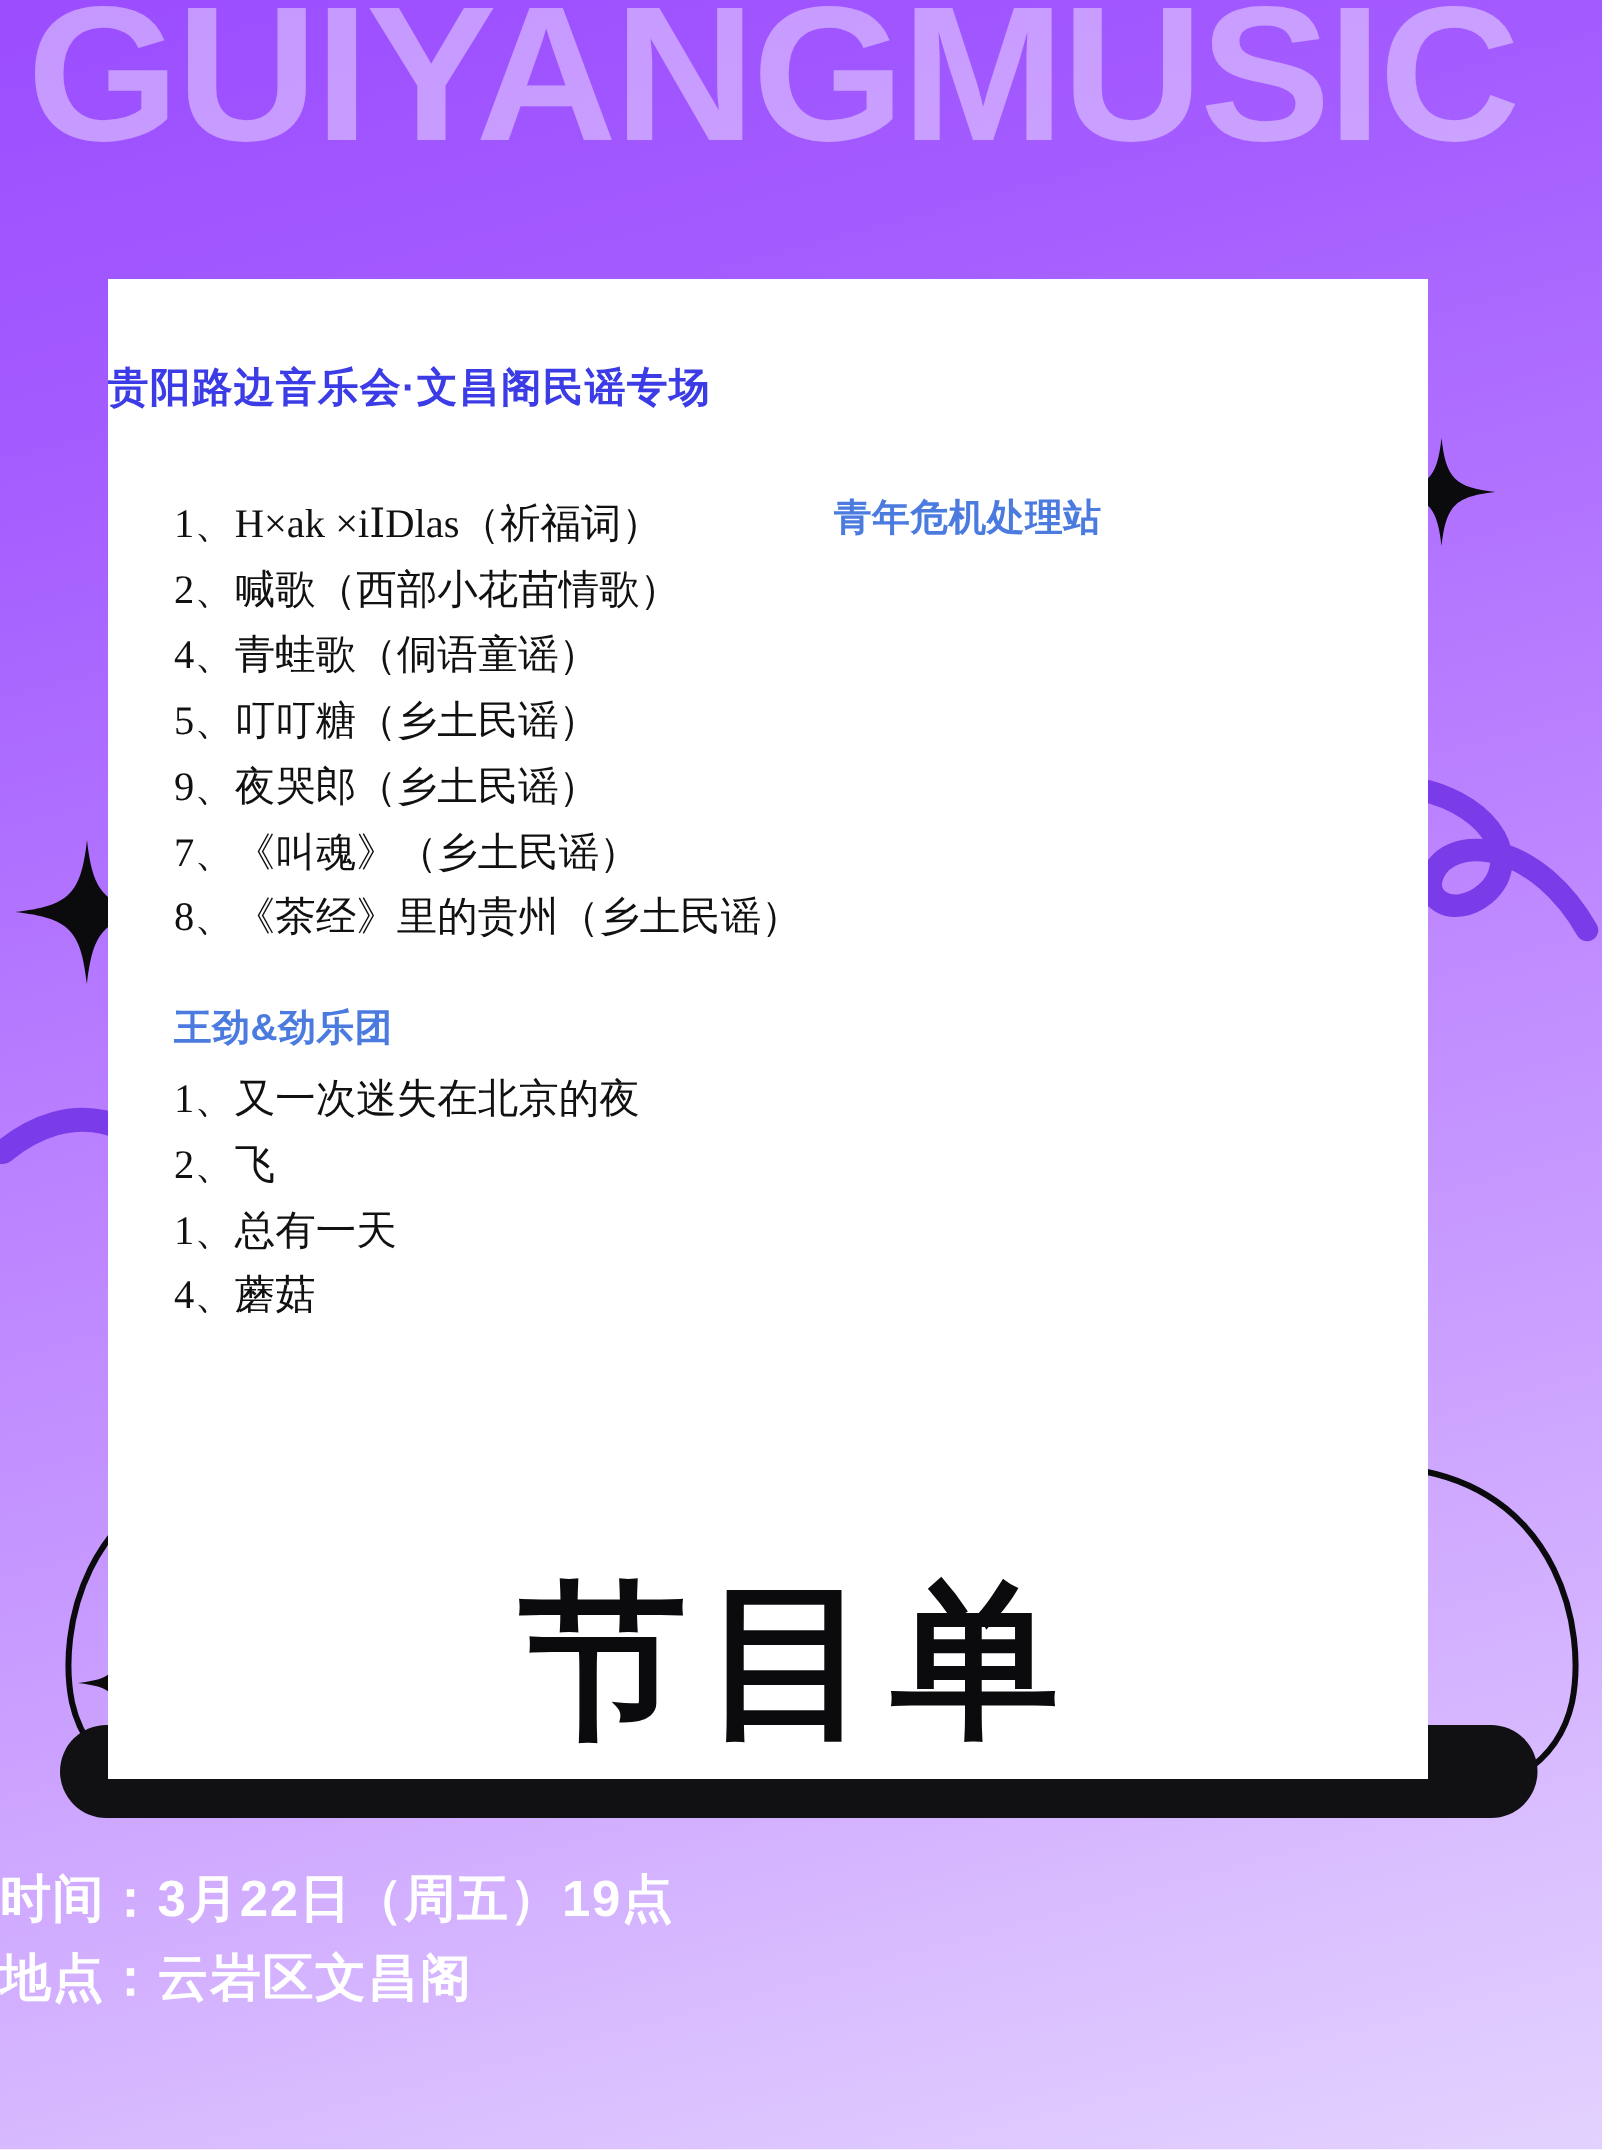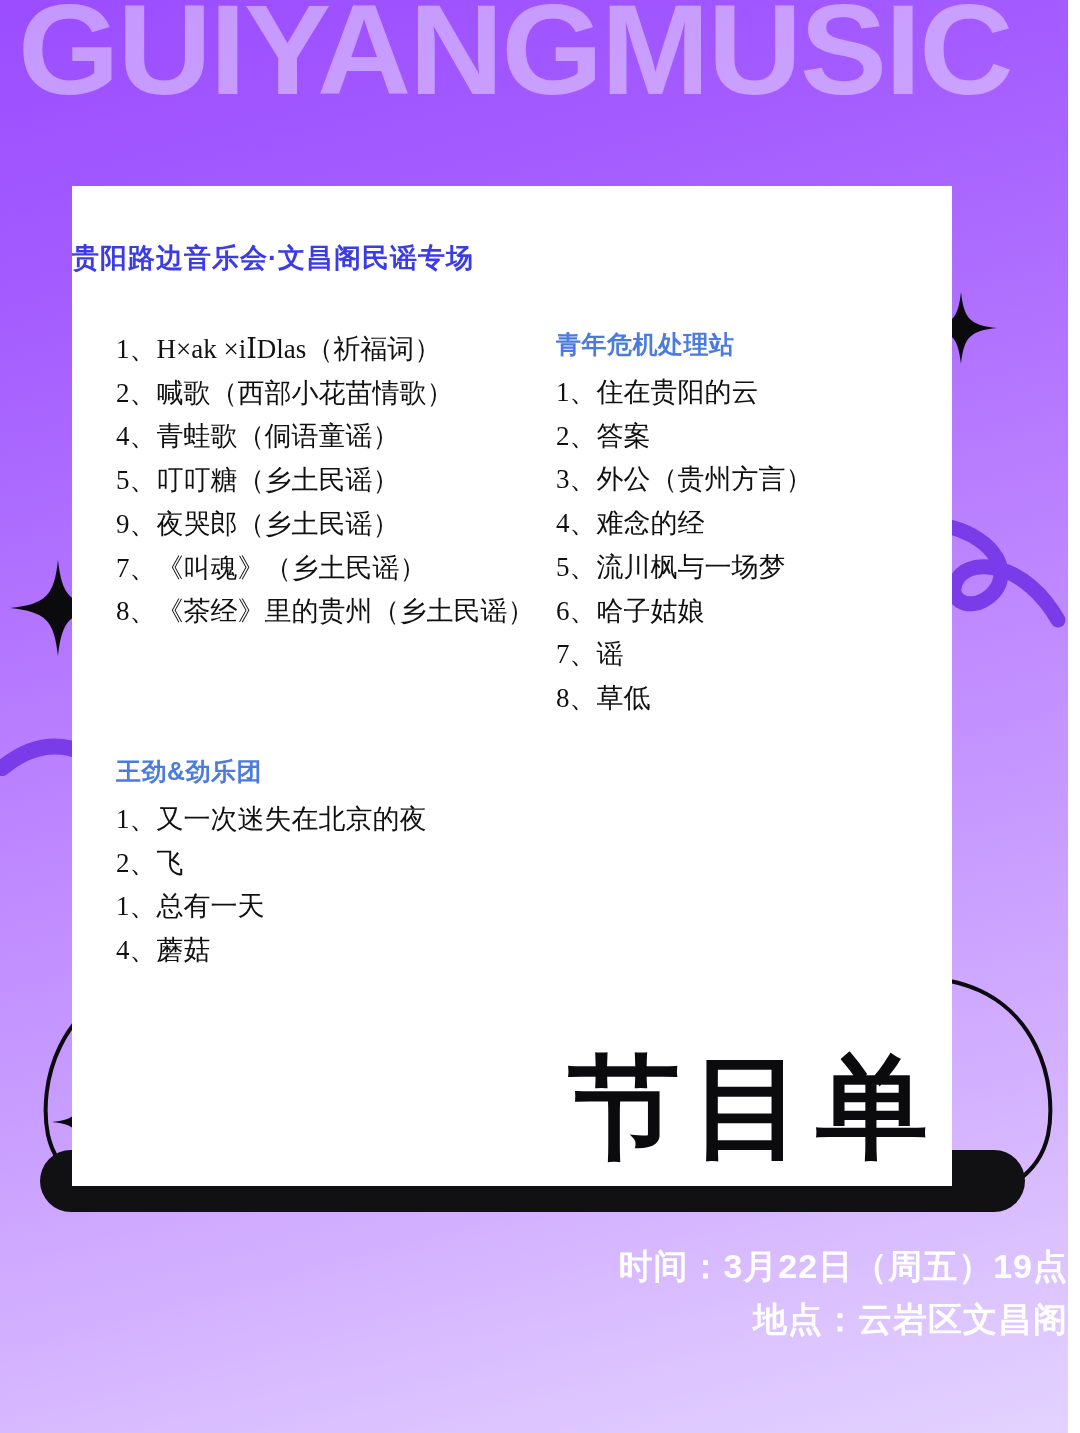--- a/index.html
+++ b/index.html
@@ -112,36 +112,36 @@
     padding-left: 44px;
     margin-top: 16px;
   }
 
   
   .headline {
     position: absolute;
     left: 0;
     right: 12px;
     bottom: 22px;
-    text-align: right;
+    text-align: center;
     font-size: 112px;
     line-height: 1;
     font-weight: 900;
     letter-spacing: 12px;
     color: #0B0B0E;
     padding-left: 52px;
   }
 
   
   .footer {
     position: absolute;
     left: 0;
     right: 0;
     top: 1240px;
-    text-align: right;
+    text-align: left;
     color: #ffffff;
     font-weight: 700;
   }
   .footer div {
     font-size: 34px;
     line-height: 1.55;
     letter-spacing: 1px;
   }
 
   
@@ -217,30 +217,20 @@
           <li>2、喊歌（西部小花苗情歌）</li>
           <li>4、青蛙歌（侗语童谣）</li>
           <li>5、叮叮糖（乡土民谣）</li>
           <li>9、夜哭郎（乡土民谣）</li>
           <li>7、《叫魂》（乡土民谣）</li>
           <li>8、《茶经》里的贵州（乡土民谣）</li>
         </ul>
       </div>
       <div class="col-right">
         <div class="band-name">青年危机处理站</div>
-        <ul class="song-list">
-          <li>1、住在贵阳的云</li>
-          <li>2、答案</li>
-          <li>3、外公（贵州方言）</li>
-          <li>4、难念的经</li>
-          <li>5、流川枫与一场梦</li>
-          <li>6、哈子姑娘</li>
-          <li>7、谣</li>
-          <li>8、草低</li>
-        </ul>
       </div>
     </div>
 
     <div class="lower-band">
       <div class="band-name second">王劲&amp;劲乐团</div>
       <ul class="song-list">
         <li>1、又一次迷失在北京的夜</li>
         <li>2、飞</li>
         <li>1、总有一天</li>
         <li>4、蘑菇</li>

